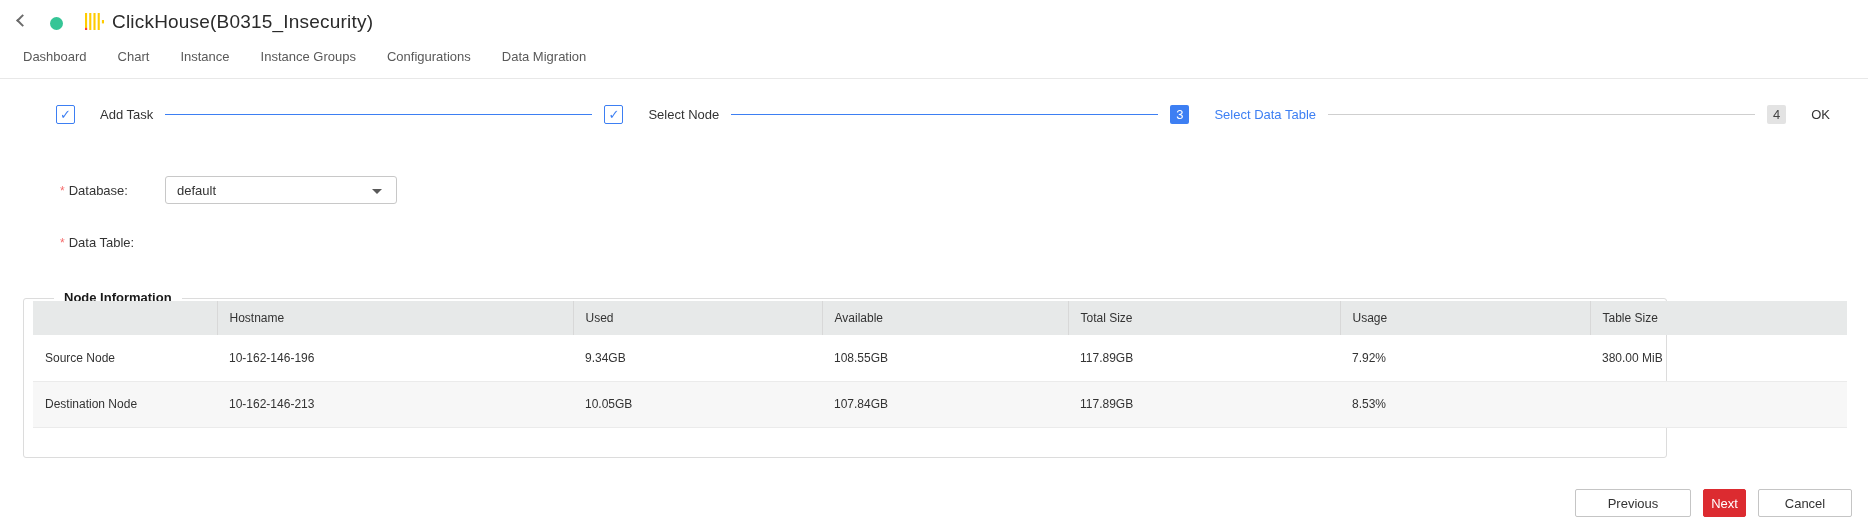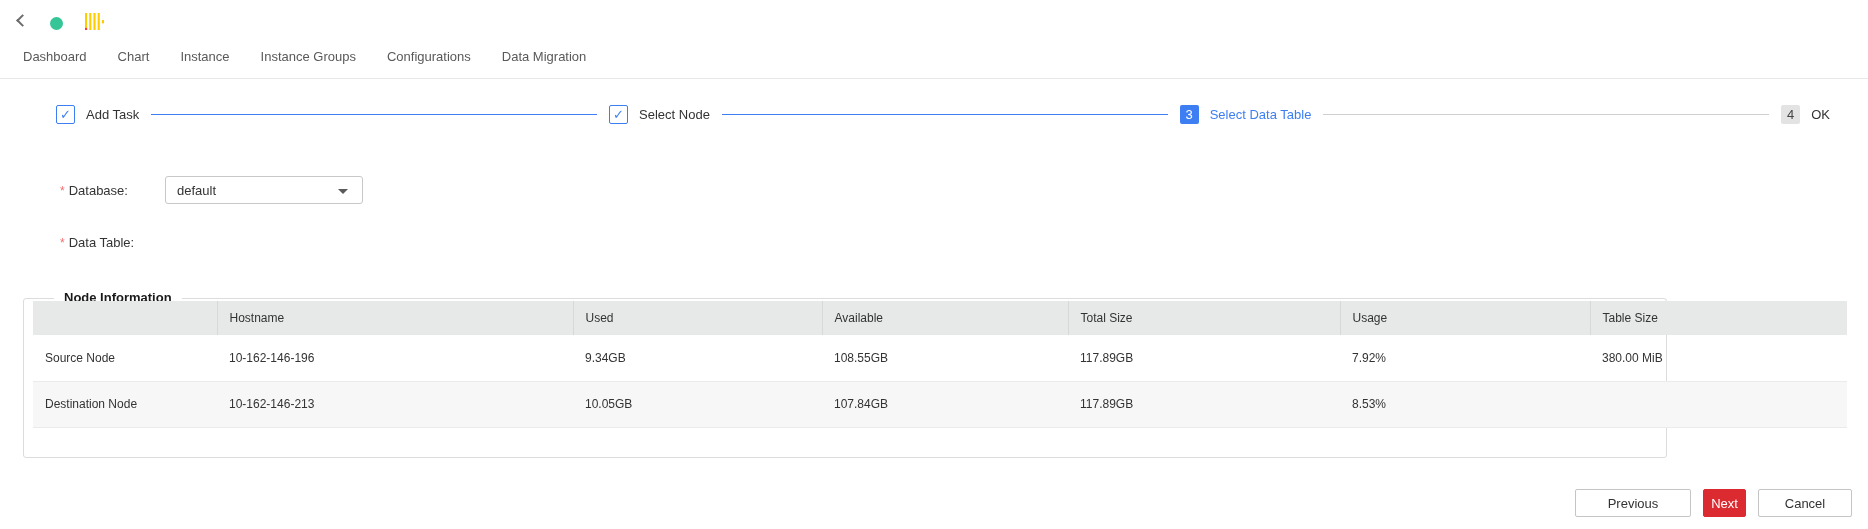--- a/index.html
+++ b/index.html
@@ -23,33 +23,33 @@
   .top-divider { position: absolute; top: 78px; left: 0; width: 100%; height: 1px; background: #e8e8e8; }
 
   
   .stepper { position: absolute; top: 105px; left: 56px; right: 38px; height: 19px;
       display: flex; align-items: center; font-size: 13px; }
   .step { display: flex; align-items: center; flex: 0 0 auto; }
   .step-box { width: 19px; height: 19px; border-radius: 2px; display: flex; align-items: center; justify-content: center; }
   .step-box.done { border: 1px solid #3d7ff3; background: #fff; color: #3d7ff3; font-size: 13px; font-weight: bold; }
   .step-box.active { background: #3d7ff3; color: #fff; font-size: 13px; }
   .step-box.pending { background: #e3e3e3; color: #444; font-size: 13px; }
-  .step-label { margin-left: 11px; color: #333; white-space: nowrap; }
+  .step-label { margin-left: 25px; color: #333; white-space: nowrap; }
   .step-label.active { color: #3d7ff3; }
   .connector { flex: 1 1 auto; height: 1px; margin: 0 12px; }
   .connector.blue { background: #3d7ff3; }
   .connector.gray { background: #cfcfcf; }
 
   
   .form-row { position: absolute; left: 20px; height: 28px; display: flex; align-items: center; font-size: 13px; }
   .form-row.row-1 { top: 176px; }
   .form-row.row-2 { top: 228px; }
   .form-label { width: 85px; color: #333; margin-left: 40px; }
   .req { color: #f56c6c; margin-right: 4px; font-size: 12px; }
-  .select-box { position: relative; margin-left: 20px; width: 198px; height: 28px; border: 1px solid #c8c8c8;
+  .select-box { position: relative; margin-left: 20px; width: 232px; height: 28px; border: 1px solid #c8c8c8;
       border-radius: 3px; background: #fff; display: flex; align-items: center; padding-left: 11px;
       color: #333; cursor: pointer; }
   .caret-down { position: absolute; right: 14px; top: 12px; width: 0; height: 0;
       border-left: 5px solid transparent; border-right: 5px solid transparent; border-top: 5px solid #595959; }
 
   
   .node-fieldset { position: absolute; left: 23px; top: 298px; width: 1644px; height: 160px;
       border: 1px solid #dcdcdc; border-radius: 3px; }
   .node-legend { position: absolute; top: -9px; left: 30px; background: #fff; padding: 0 10px;
       font-size: 13px; font-weight: bold; color: #1a1a1a; }
@@ -83,20 +83,21 @@
     </div>
     <span class="status-dot"></span>
     <svg class="ch-logo" viewBox="0 0 9 8" preserveAspectRatio="none">
       <rect x="0" y="0" width="1" height="8" fill="#ffcc00"></rect>
       <rect x="0" y="7" width="1" height="1" fill="#ff3939"></rect>
       <rect x="2" y="0" width="1" height="8" fill="#ffcc00"></rect>
       <rect x="4" y="0" width="1" height="8" fill="#ffcc00"></rect>
       <rect x="6" y="0" width="1" height="8" fill="#ffcc00"></rect>
       <rect x="8" y="3.3" width="1" height="1.6" fill="#ffcc00"></rect>
     </svg>
+    <span class="page-title">ClickHouse(B0315_Insecurity)</span>
   </div>
 
   <div class="tabs">
     <span class="tab">Dashboard</span>
     <span class="tab">Chart</span>
     <span class="tab">Instance</span>
     <span class="tab">Instance Groups</span>
     <span class="tab">Configurations</span>
     <span class="tab">Data Migration</span>
   </div>

